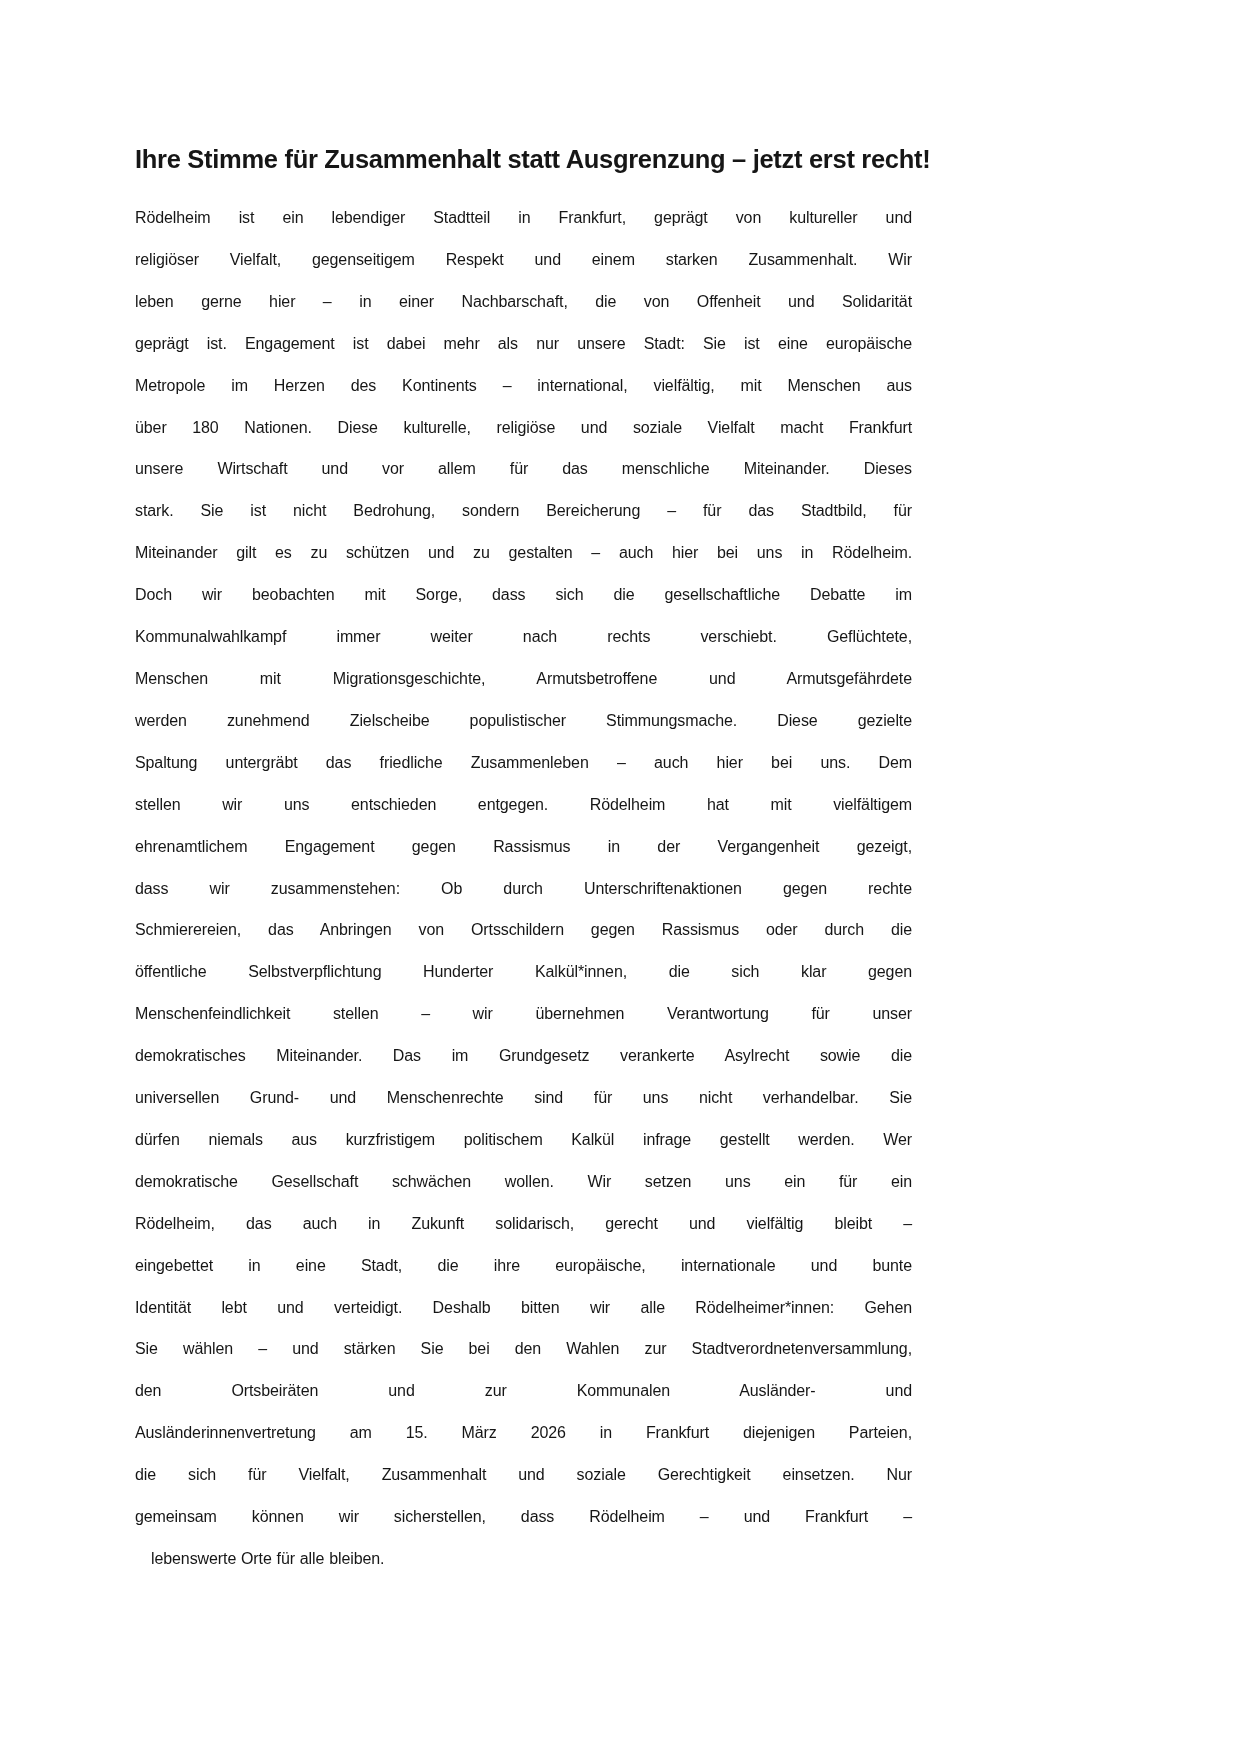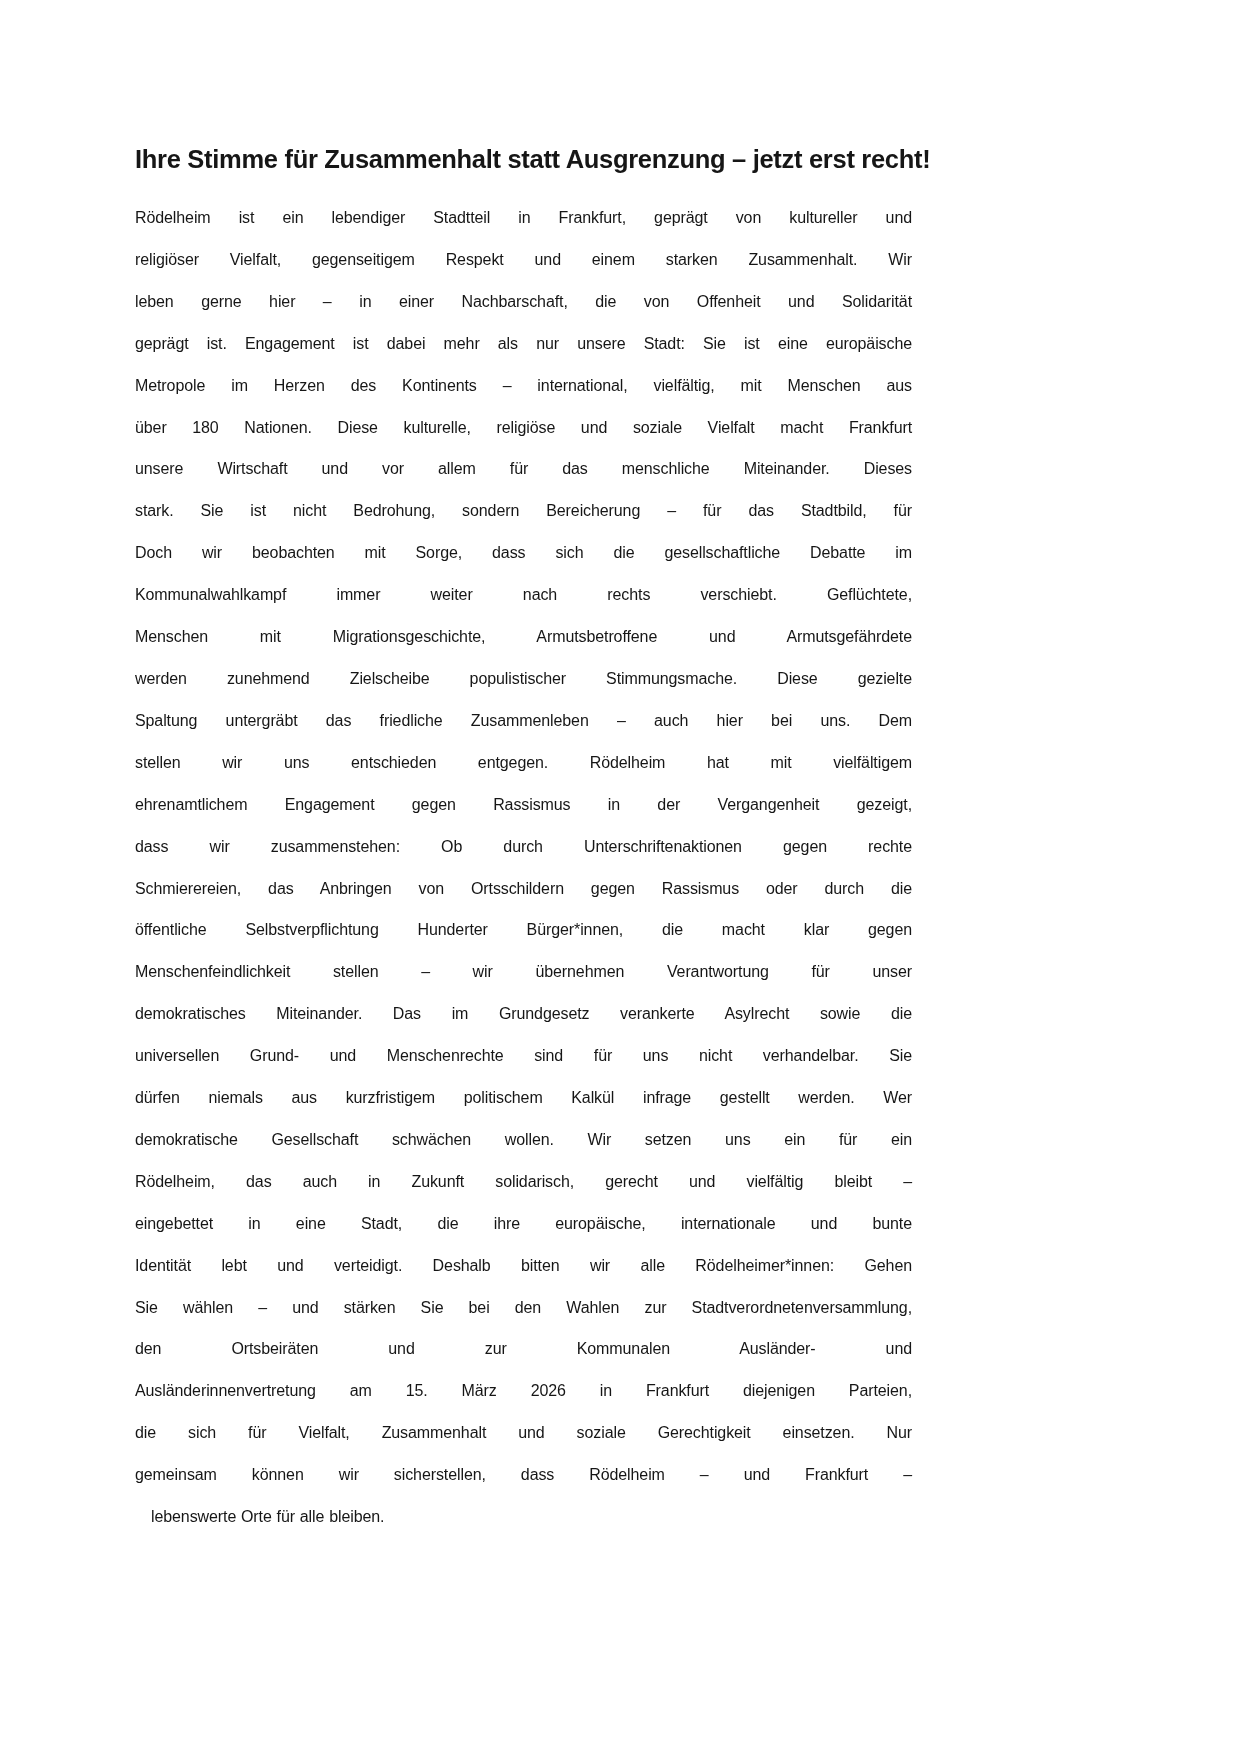--- a/index.html
+++ b/index.html
@@ -56,30 +56,31 @@
   <h1 class="doc-title">Ihre Stimme für Zusammenhalt statt Ausgrenzung – jetzt erst recht!</h1>
   <div class="paragraph" id="paragraph">
       <div class="line">Rödelheim ist ein lebendiger Stadtteil in Frankfurt, geprägt von kultureller und</div>
       <div class="line">religiöser Vielfalt, gegenseitigem Respekt und einem starken Zusammenhalt. Wir</div>
       <div class="line">leben gerne hier – in einer Nachbarschaft, die von Offenheit und Solidarität</div>
       <div class="line">geprägt ist. Engagement ist dabei mehr als nur unsere Stadt: Sie ist eine europäische</div>
       <div class="line">Metropole im Herzen des Kontinents – international, vielfältig, mit Menschen aus</div>
       <div class="line">über 180 Nationen. Diese kulturelle, religiöse und soziale Vielfalt macht Frankfurt</div>
       <div class="line">unsere Wirtschaft und vor allem für das menschliche Miteinander. Dieses</div>
       <div class="line">stark. Sie ist nicht Bedrohung, sondern Bereicherung – für das Stadtbild, für</div>
+      <div class="line">Miteinander gilt es zu schützen und zu gestalten – auch hier bei uns in Rödelheim.</div>
       <div class="line">Doch wir beobachten mit Sorge, dass sich die gesellschaftliche Debatte im</div>
       <div class="line">Kommunalwahlkampf immer weiter nach rechts verschiebt. Geflüchtete,</div>
       <div class="line">Menschen mit Migrationsgeschichte, Armutsbetroffene und Armutsgefährdete</div>
       <div class="line">werden zunehmend Zielscheibe populistischer Stimmungsmache. Diese gezielte</div>
       <div class="line">Spaltung untergräbt das friedliche Zusammenleben – auch hier bei uns. Dem</div>
       <div class="line">stellen wir uns entschieden entgegen. Rödelheim hat mit vielfältigem</div>
       <div class="line">ehrenamtlichem Engagement gegen Rassismus in der Vergangenheit gezeigt,</div>
       <div class="line">dass wir zusammenstehen: Ob durch Unterschriftenaktionen gegen rechte</div>
       <div class="line">Schmierereien, das Anbringen von Ortsschildern gegen Rassismus oder durch die</div>
-      <div class="line">öffentliche Selbstverpflichtung Hunderter Bürger*innen, die macht klar gegen</div>
+      <div class="line">öffentliche Selbstverpflichtung Hunderter Kalkül*innen, die sich klar gegen</div>
       <div class="line">Menschenfeindlichkeit stellen – wir übernehmen Verantwortung für unser</div>
       <div class="line">demokratisches Miteinander. Das im Grundgesetz verankerte Asylrecht sowie die</div>
       <div class="line">universellen Grund- und Menschenrechte sind für uns nicht verhandelbar. Sie</div>
       <div class="line">dürfen niemals aus kurzfristigem politischem Kalkül infrage gestellt werden. Wer</div>
       <div class="line">demokratische Gesellschaft schwächen wollen. Wir setzen uns ein für ein</div>
       <div class="line">Rödelheim, das auch in Zukunft solidarisch, gerecht und vielfältig bleibt –</div>
       <div class="line">eingebettet in eine Stadt, die ihre europäische, internationale und bunte</div>
       <div class="line">Identität lebt und verteidigt. Deshalb bitten wir alle Rödelheimer*innen: Gehen</div>
       <div class="line">Sie wählen – und stärken Sie bei den Wahlen zur Stadtverordnetenversammlung,</div>
       <div class="line">den Ortsbeiräten und zur Kommunalen Ausländer- und</div>

